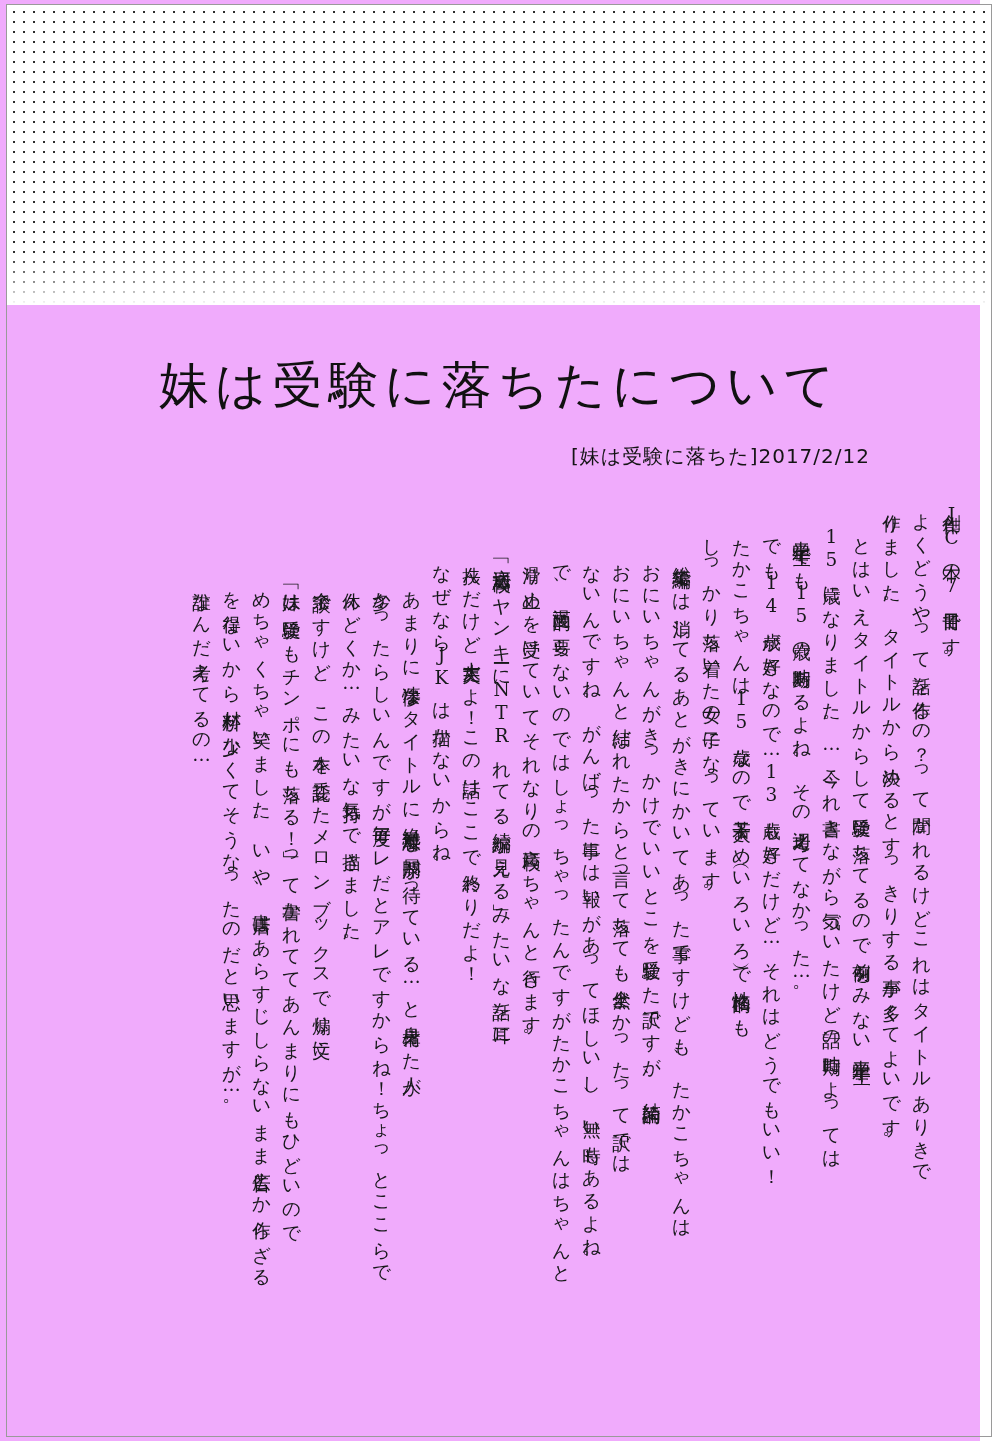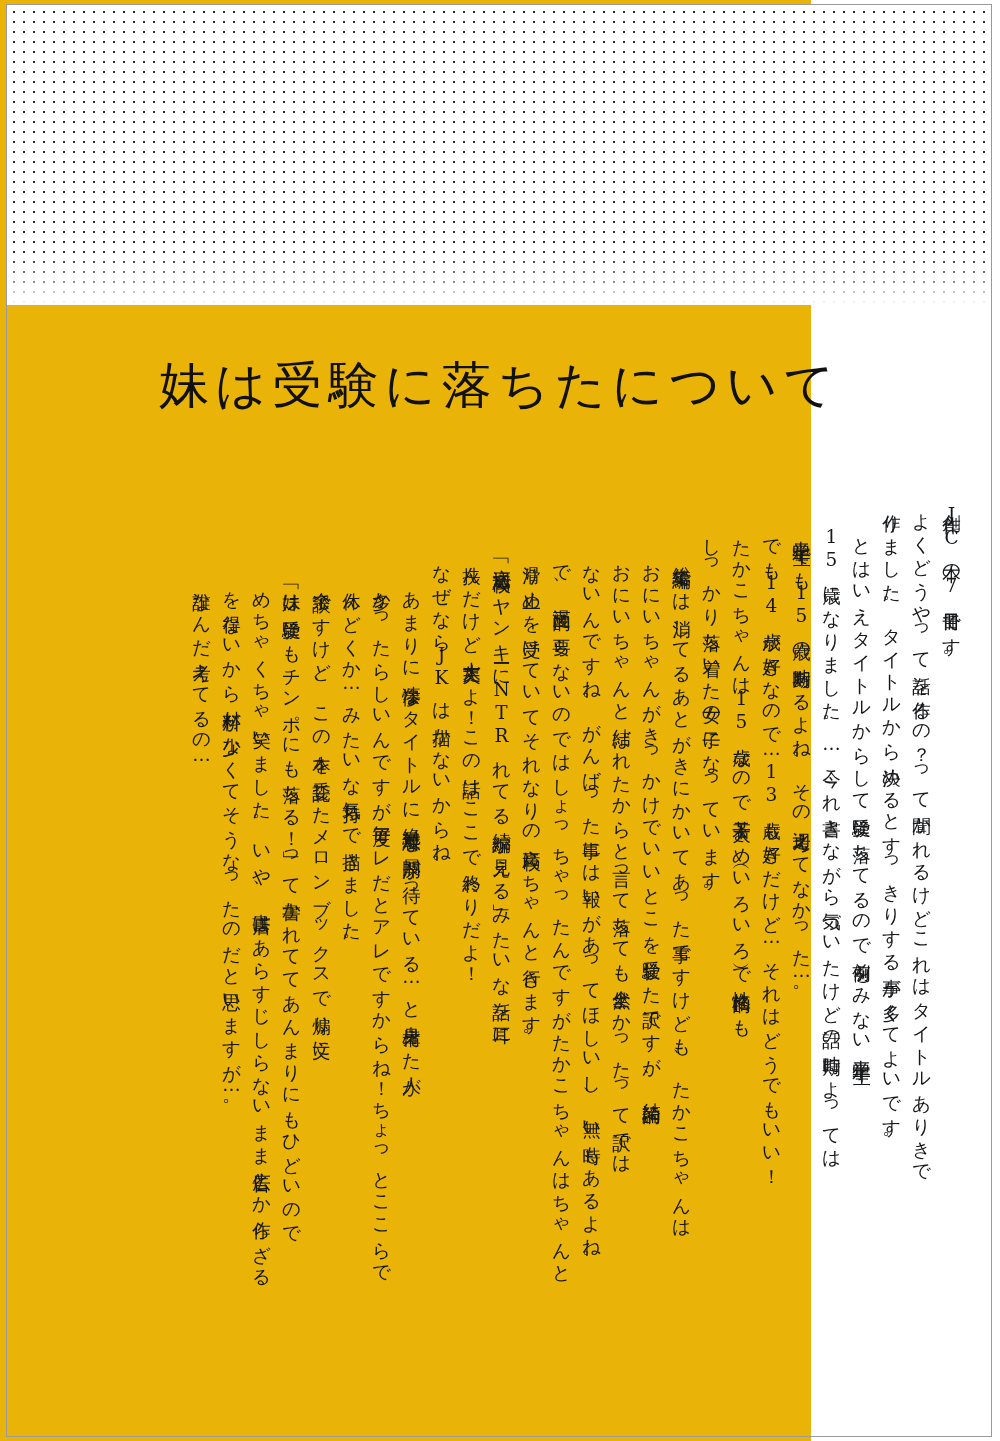--- a/index.html
+++ b/index.html
@@ -13,23 +13,23 @@
     position: relative;
     font-family: "DejaVu Sans", "Liberation Sans", sans-serif;
     color: #1a1a1a;
     overflow: hidden;
   }
 
   
   .page {
     position: absolute;
     left: 0; top: 0;
-    width: 811px;
+    width: 980px;
     height: 1441px;
-    background: #eab308;
+    background: #f0abfc;
     box-sizing: border-box;
     padding-left: 36px;
   }
   .page-border-left {
     position: absolute;
     left: 6px; top: 4px;
     width: 1px; height: 1433px;
     background: #9a9a9a;
   }
   .page-border-right {
@@ -158,20 +158,21 @@
   <div class="page-border-left"></div>
   <div class="page-border-right"></div>
 
   <div class="halftone"></div>
   <div class="halftone-fade"></div>
 
   <div class="title-block">
     <div class="title">妹は受験に落ちたについて</div>
   </div>
 
+  <div class="subtitle">[妹は受験に落ちた]2017/2/12</div>
 
   <div class="afterword">
     <div class="vcol">創作JC本の7冊目です。</div>
     <div class="vcol">よくどうやって話を作るの？って聞かれるけどこれはタイトルありきで</div>
     <div class="vcol">作りました。タイトルから決めるとすっきりする事が多くてよいです。</div>
     <div class="vcol indent-1">とはいえタイトルからして受験に落ちてるので前例をみない中学三年生</div>
     <div class="vcol indent-1">15歳になりました。…今これ書きながら気づいたけど話の時期によっては</div>
     <div class="vcol indent-1">中学二年生でも15歳の時期あるよね。その辺考えてなかった…。</div>
     <div class="vcol indent-1">でも14歳が好きなので…13歳も好きだけど…それはどうでもいい！</div>
     <div class="vcol indent-1">たかこちゃんは15歳なので若干大きめ（いろいろ）で性格的にも</div>

